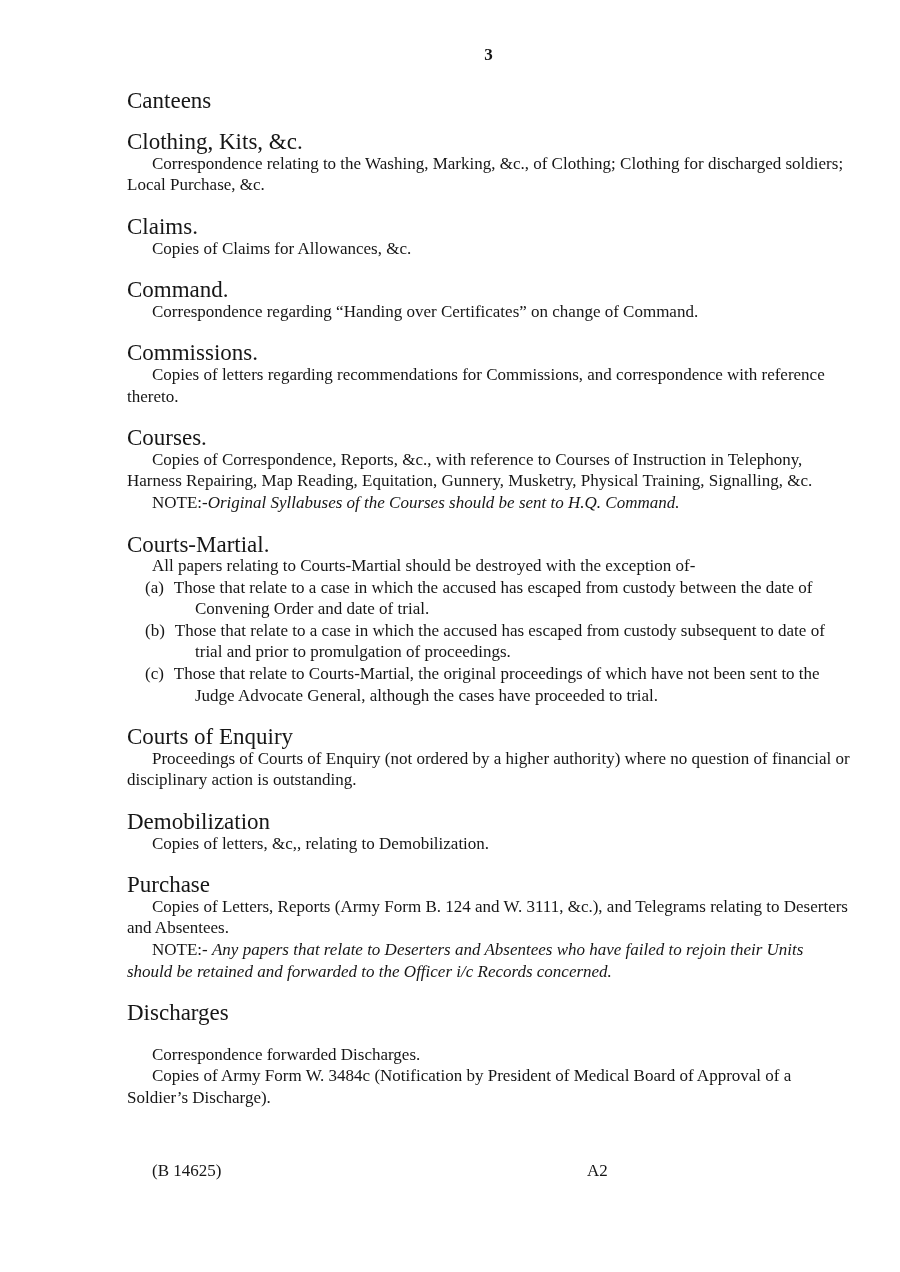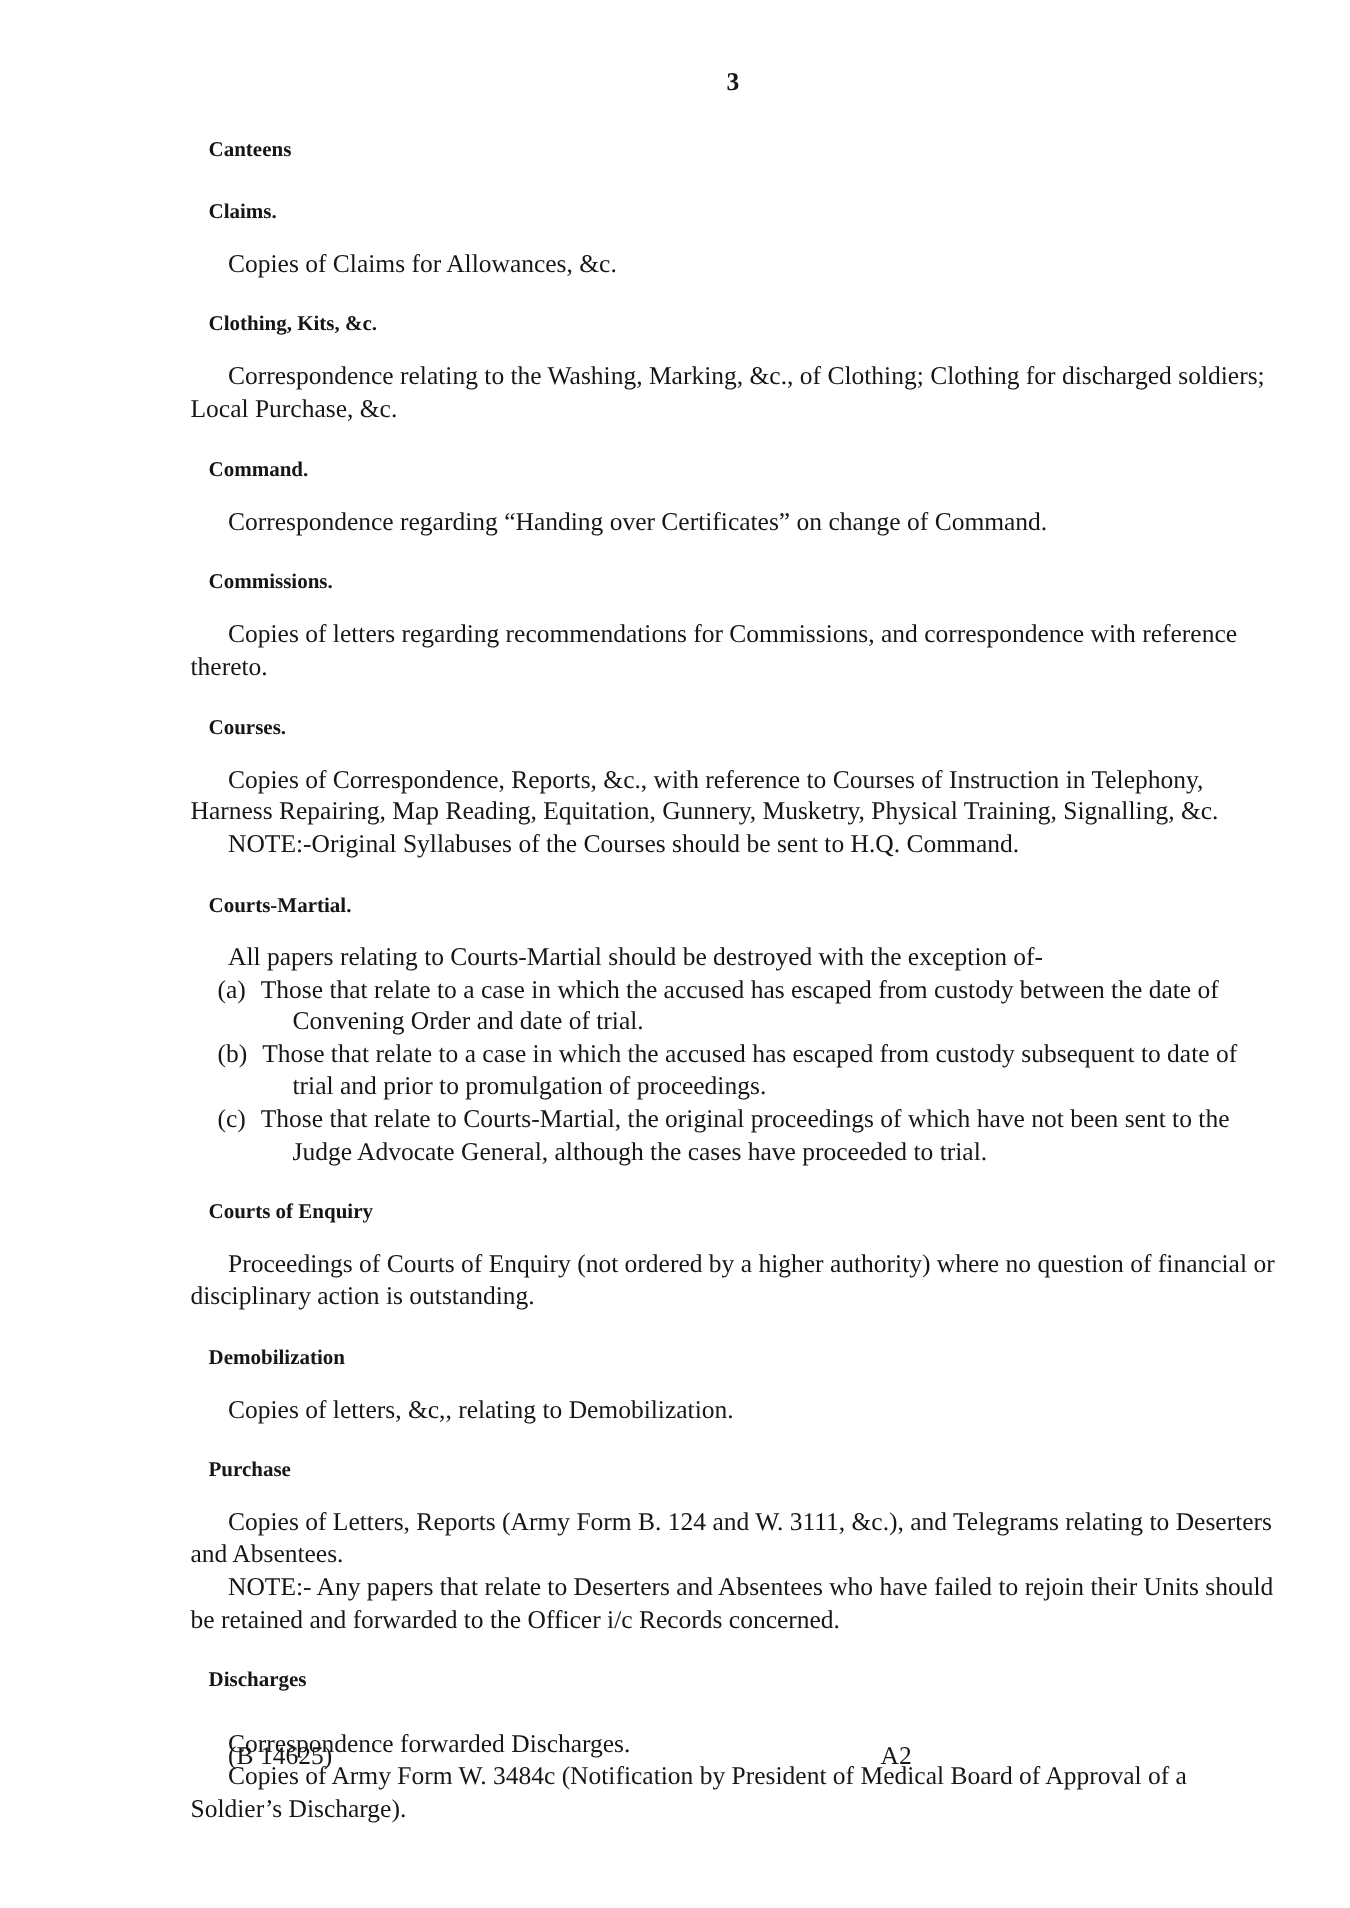--- a/index.html
+++ b/index.html
@@ -22,28 +22,28 @@
     width: 723px;
   }
   .page-number {
     text-align: center;
     font-weight: 700;
     margin-bottom: 24px;
   }
   .sec { margin-top: 20px; }
   .sec:first-of-type { margin-top: 0; }
   h2.heading {
-    margin: 12px;
-    font-size: 14px;
-    font-weight: 700;
+    margin: 0;
+    font-size: 23px;
+    font-weight: 400;
     line-height: 21.6px;
   }
   p { margin: 0; }
   .indent { text-indent: 25px; }
-  .it { }
+  .it { font-style: italic; }
   .cm-item {
     padding-left: 68px;
     text-indent: -50px;
   }
   .cm-item .marker { margin-right: 6px; }
   .gap-top { margin-top: 20px; }
   .footer {
     position: absolute;
     left: 127px;
     top: 1160px;
@@ -58,27 +58,27 @@
 <div class="page">
   <div class="content">
 
     <div class="page-number">3</div>
 
     <section class="sec">
       <h2 class="heading">Canteens</h2>
     </section>
 
     <section class="sec">
-      <h2 class="heading">Claims.</h2>
-      <p class="indent">Copies of Claims for Allowances, &amp;c.</p>
+      <h2 class="heading">Clothing, Kits, &amp;c.</h2>
+      <p class="indent">Correspondence relating to the Washing, Marking, &amp;c., of Clothing; Clothing for discharged soldiers; Local Purchase, &amp;c.</p>
     </section>
 
     <section class="sec">
-      <h2 class="heading">Clothing, Kits, &amp;c.</h2>
-      <p class="indent">Correspondence relating to the Washing, Marking, &amp;c., of Clothing; Clothing for discharged soldiers; Local Purchase, &amp;c.</p>
+      <h2 class="heading">Claims.</h2>
+      <p class="indent">Copies of Claims for Allowances, &amp;c.</p>
     </section>
 
     <section class="sec">
       <h2 class="heading">Command.</h2>
       <p class="indent">Correspondence regarding “Handing over Certificates” on change of Command.</p>
     </section>
 
     <section class="sec">
       <h2 class="heading">Commissions.</h2>
       <p class="indent">Copies of letters regarding recommendations for Commissions, and correspondence with reference thereto.</p>

